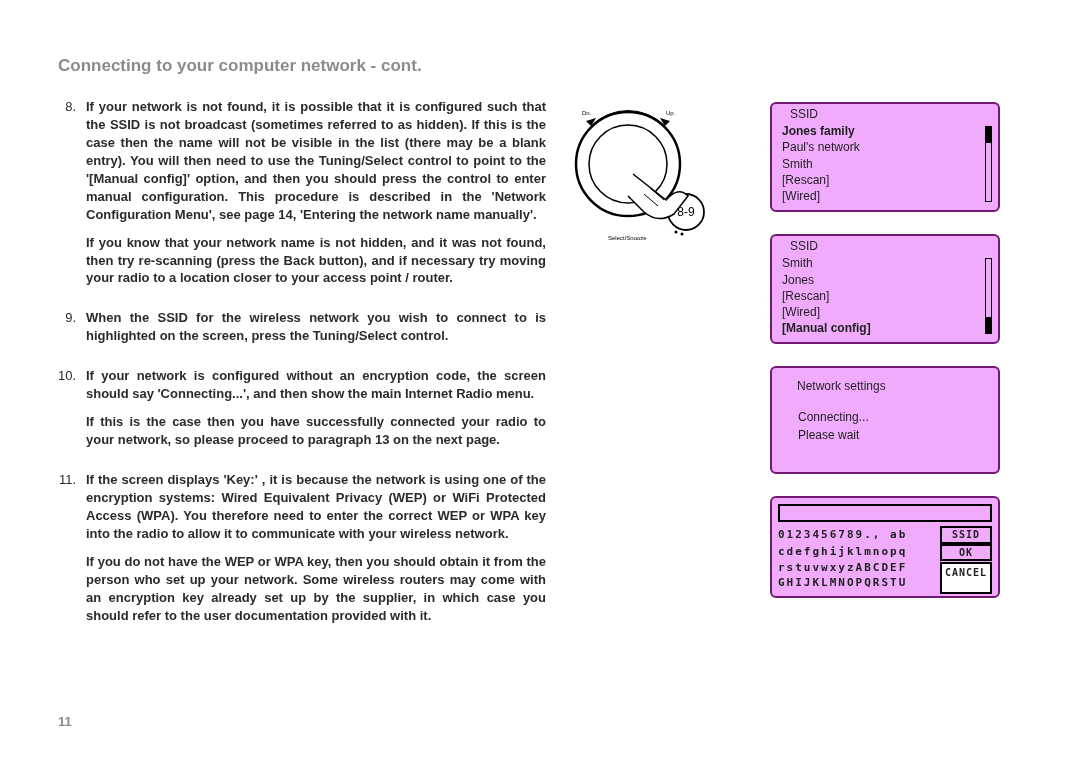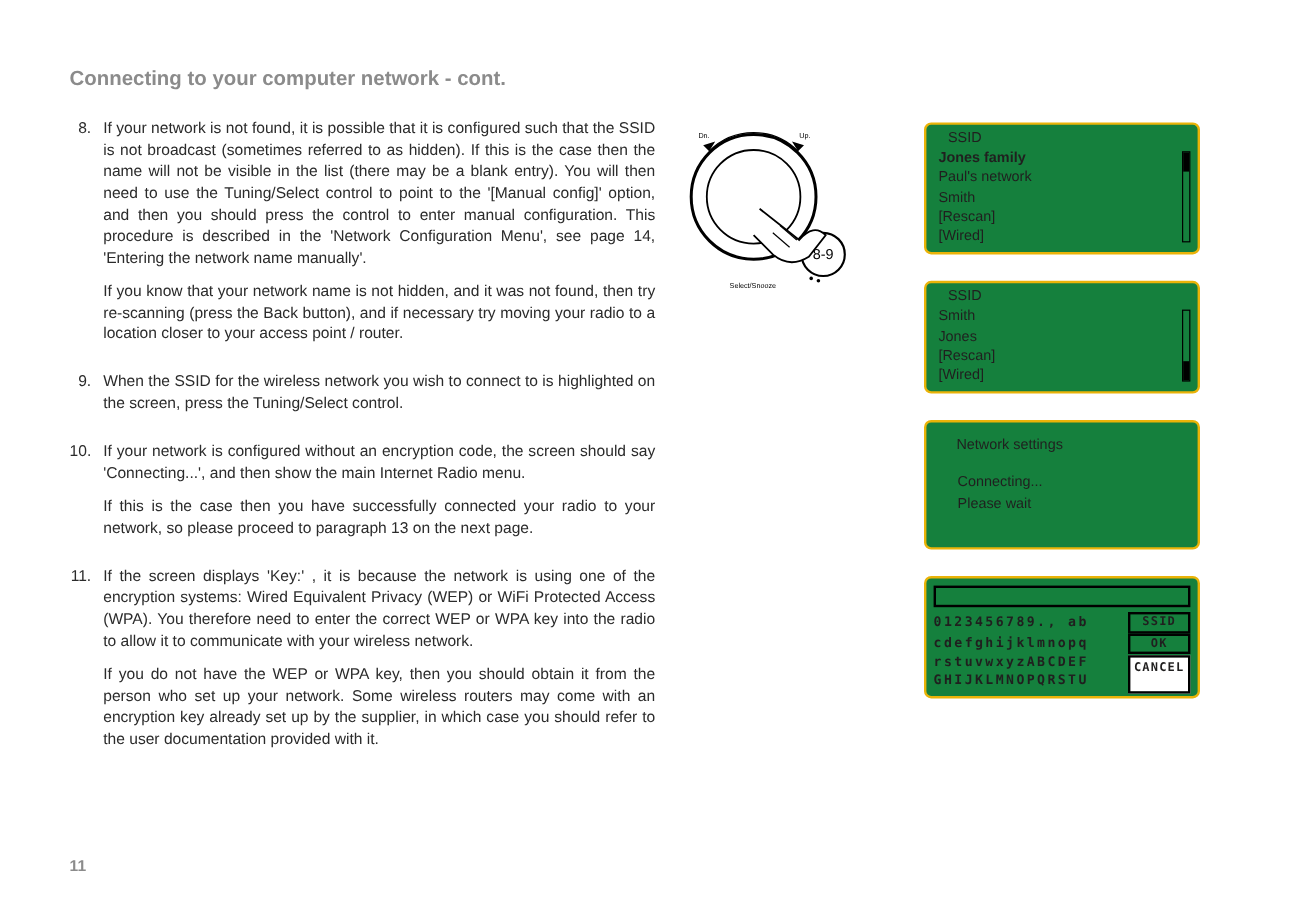--- a/index.html
+++ b/index.html
@@ -35,21 +35,21 @@
     display: flex;
     margin-bottom: 22px;
     text-align: justify;
   }
   .num {
     width: 28px;
     flex-shrink: 0;
     text-align: right;
     padding-right: 10px;
   }
-  .txt { flex: 1; }
+  .txt { flex: 1; font-weight: bold; }
   .sub { margin-top: 10px; }
   .pagenum {
     position: absolute;
     left: 58px;
     bottom: 34px;
     color: #8b8b8b;
     font-weight: bold;
     font-size: 13px;
   }
   .midcol {
@@ -59,23 +59,23 @@
   .dial { position: relative; width: 155px; height: 140px; }
   .rightcol {
     width: 230px;
     padding-top: 4px;
     display: flex;
     flex-direction: column;
     gap: 22px;
     font-family: Verdana, sans-serif;
   }
   .screen {
-    border: 2px solid #eab308;
+    border: 2px solid #701a75;
     border-radius: 6px;
-    background: #15803d;
+    background: #f0abfc;
     padding: 2px 4px 4px 4px;
     position: relative;
     font-size: 12px;
     line-height: 1.35;
   }
   .screen .hdr {
     padding: 0 6px;
     font-size: 12px;
   }
   .screen .list {
@@ -208,20 +208,21 @@
           </div>
       </div>
 
       <div class="screen">
         <div class="hdr" style="padding-left:14px;">SSID</div>
         <div class="list">
           <div>Smith</div>
           <div>Jones</div>
           <div>[Rescan]</div>
           <div>[Wired]</div>
+          <div class="sel">[Manual config]</div>
         </div>
         <div class="scrollbar">
             <div class="thumb" style="bottom:0;"></div>
           </div>
       </div>
 
       <div class="screen connecting">
         <div style="padding-left:8px;margin-left:11px;">Network settings</div>
         <div class="lines">
           <div>Connecting...</div>

